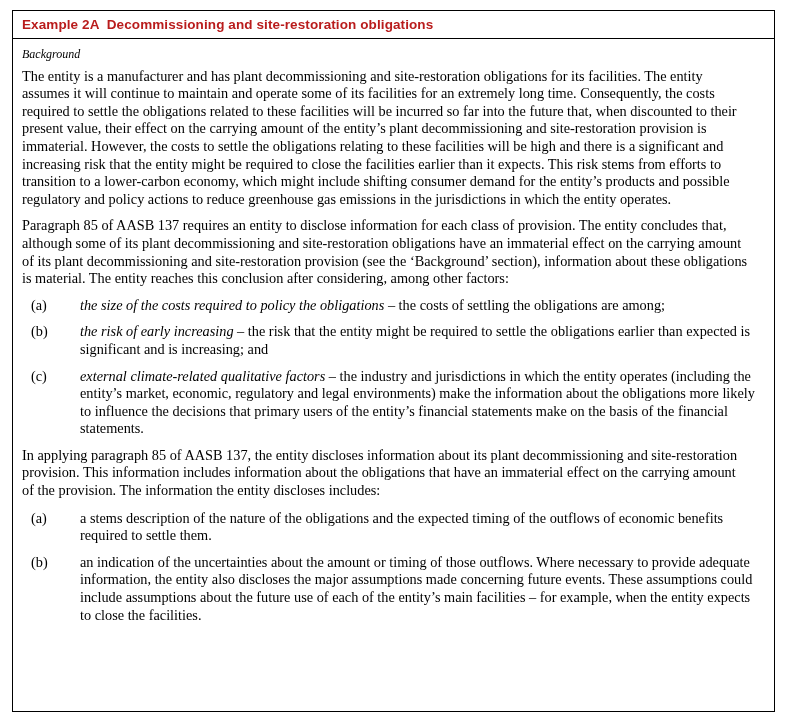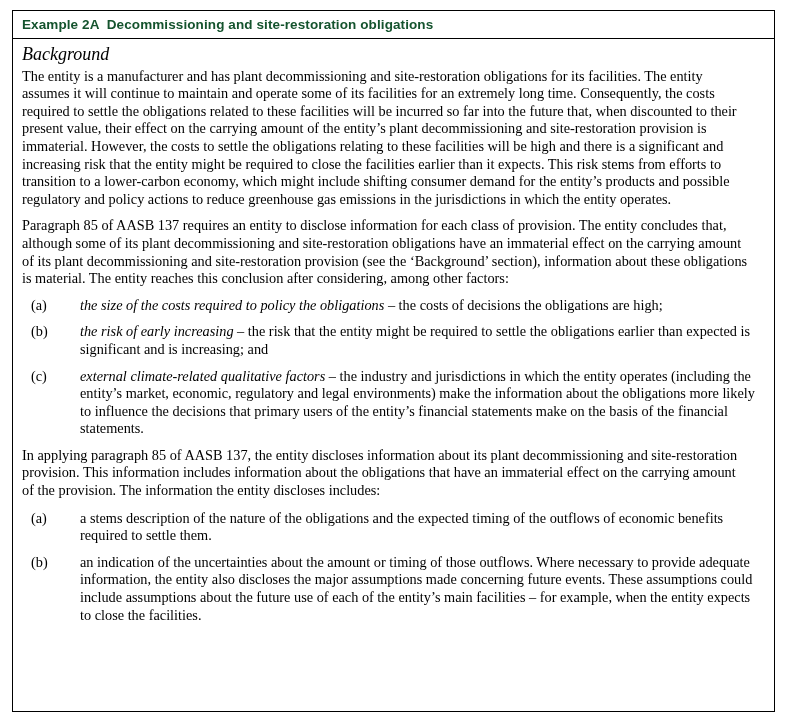--- a/index.html
+++ b/index.html
@@ -41,31 +41,31 @@
     align-items: center;
     padding: 0 8px 0 9px;
   }
 
   .example-header-title {
     font-family: "Liberation Sans", "DejaVu Sans", sans-serif;
     font-weight: bold;
     font-size: 13.5px;
     letter-spacing: 0.1px;
     white-space: pre;
-    color: #14532d;
+    color: #b91c1c;
   }
 
   .example-body {
     padding: 7px 10px 0 9px;
     box-sizing: border-box;
   }
 
   .section-heading {
     font-style: italic;
-    font-size: 18px;
+    font-size: 12px;
     line-height: 17.6px;
     margin: 0 0 4px 0;
   }
 
   p.para {
     margin: 0 16px 9px 0;
     font-size: 14.3px;
     line-height: 17.6px;
     text-align: left;
   }
@@ -124,21 +124,21 @@
 
       <p class="para">The entity is a manufacturer and has plant decommissioning and site-restoration obligations for its facilities. The entity assumes it will continue to maintain and operate some of its facilities for an extremely long time. Consequently, the costs required to settle the obligations related to these facilities will be incurred so far into the future that, when discounted to their present value, their effect on the carrying amount of the entity’s plant decommissioning and site-restoration provision is immaterial. However, the costs to settle the obligations relating to these facilities will be high and there is a significant and increasing risk that the entity might be required to close the facilities earlier than it expects. This risk stems from efforts to transition to a lower-carbon economy, which might include shifting consumer demand for the entity’s products and possible regulatory and policy actions to reduce greenhouse gas emissions in the jurisdictions in which the entity operates.</p>
 
 
       <p class="para">Paragraph 85 of AASB 137 requires an entity to disclose information for each class of provision. The entity concludes that, although some of its plant decommissioning and site-restoration obligations have an immaterial effect on the carrying amount of its plant decommissioning and site-restoration provision (see the ‘Background’ section), information about these obligations is material. The entity reaches this conclusion after considering, among other factors:</p>
 
       <div class="list">
 
         <div class="list-item">
           <span class="list-marker">(a)</span>
-          <span class="list-text"><em>the size of the costs required to policy the obligations</em><span> – the costs of decisions the obligations are high;</span></span>
+          <span class="list-text"><em>the size of the costs required to policy the obligations</em><span> – the costs of settling the obligations are among;</span></span>
         </div>
 
         <div class="list-item">
           <span class="list-marker">(b)</span>
           <span class="list-text"><em>the risk of early increasing</em><span> – the risk that the entity might be required to settle the obligations earlier than expected is significant and is increasing; and</span></span>
         </div>
 
         <div class="list-item">
           <span class="list-marker">(c)</span>
           <span class="list-text"><em>external climate-related qualitative factors</em><span> – the industry and jurisdictions in which the entity operates (including the entity’s market, economic, regulatory and legal environments) make the information about the obligations more likely to influence the decisions that primary users of the entity’s financial statements make on the basis of the financial statements.</span></span>

